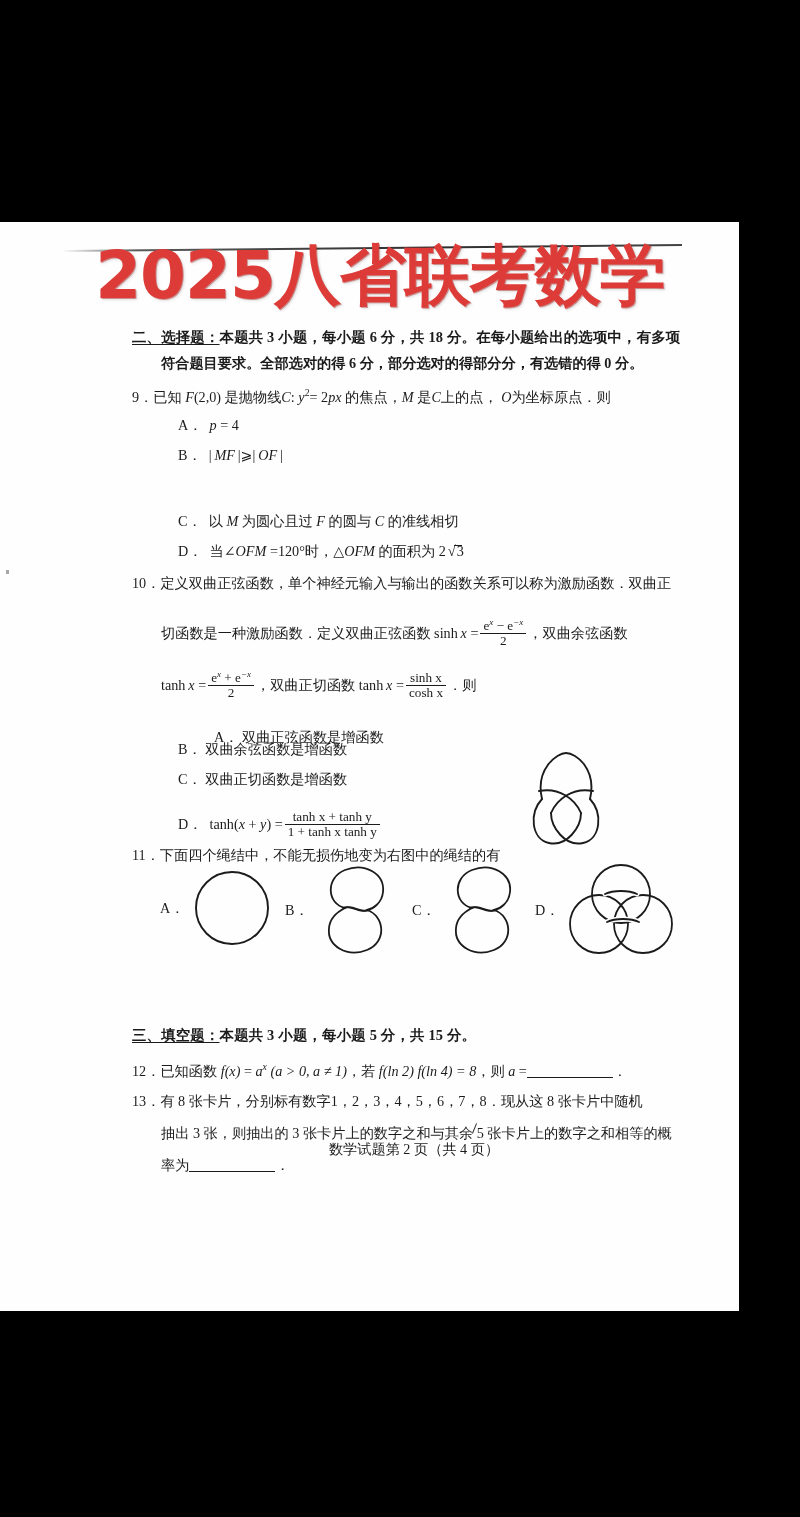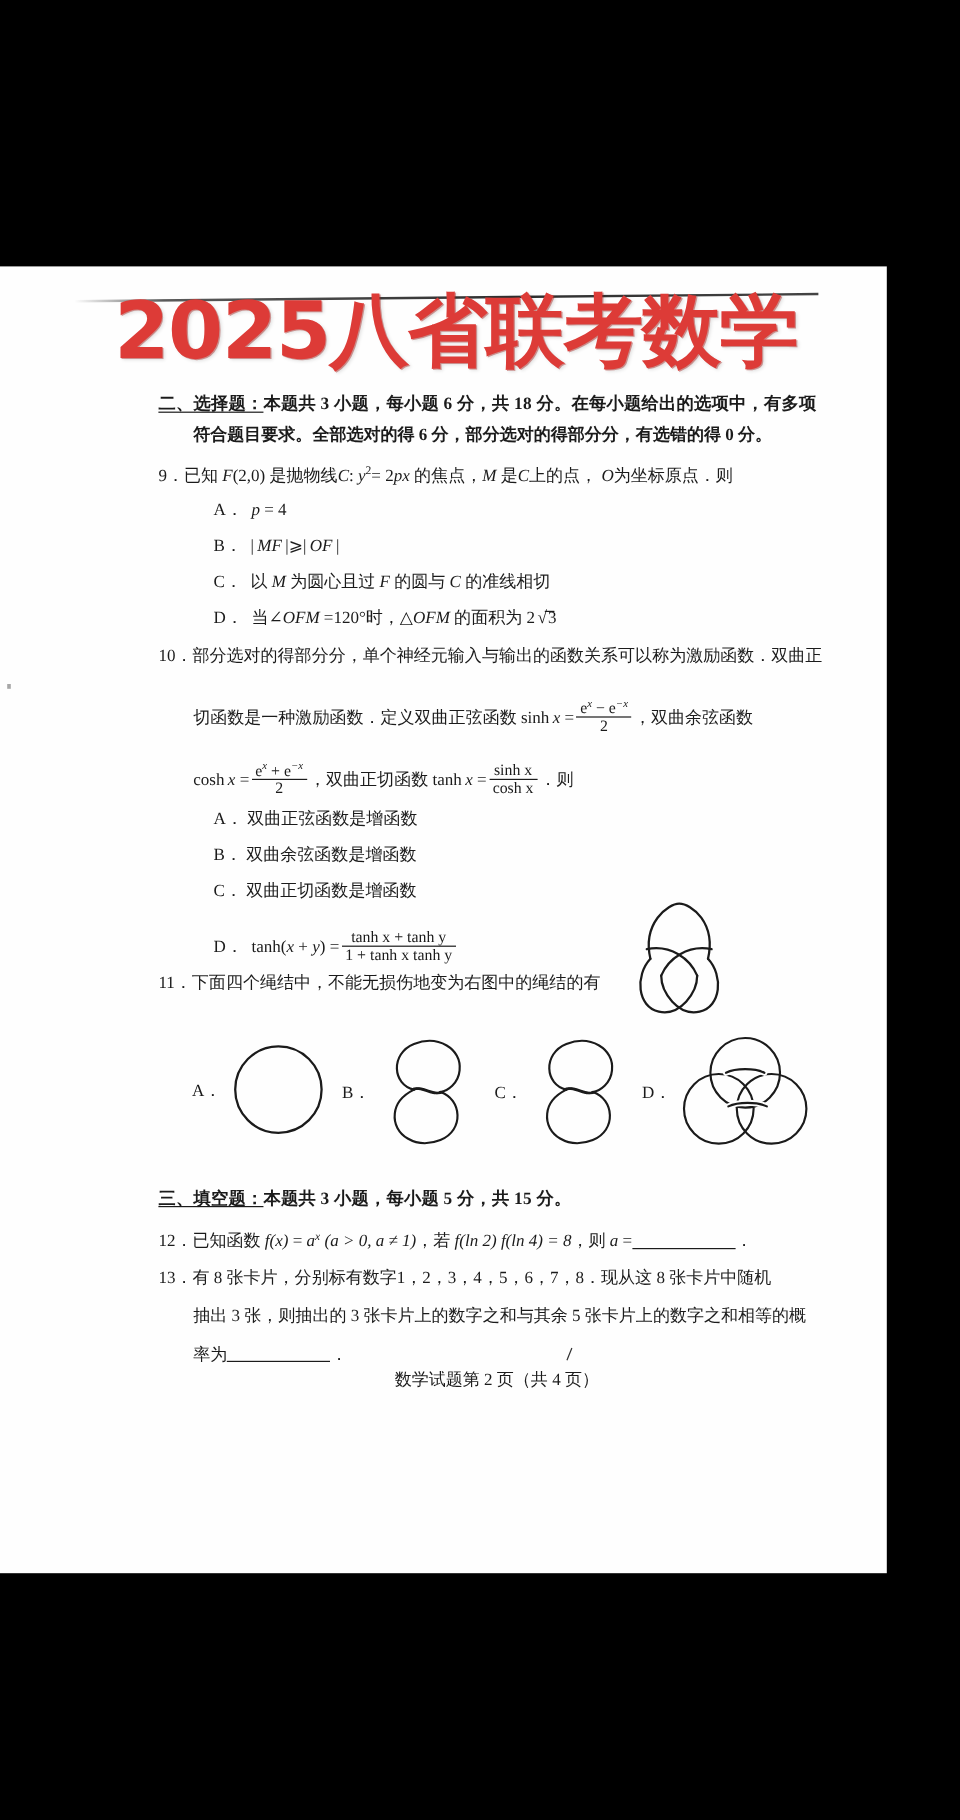--- a/index.html
+++ b/index.html
@@ -208,42 +208,42 @@
         <span>是</span><i>C</i><span>上的点，</span>
         <i>O</i><span>为坐标原点．则</span></span>
     </div>
 
     <div class="line" style="height:30px;">
       <span class="opt" style="top:0;"><span>A．</span>&nbsp;&nbsp;<i>p</i> = 4</span>
     </div>
     <div class="line" style="height:30px;">
       <span class="opt" style="top:0;"><span>B．</span>&nbsp;&nbsp;| <i>MF</i> |⩾| <i>OF</i> |</span>
     </div>
-    <div class="line" style="height:30px;">
+    <div class="line" style="height:30px;margin-top:36px;">
       <span class="opt" style="top:0;"><span>C．</span>&nbsp;&nbsp;以 <i>M</i> 为圆心且过 <i>F</i> 的圆与 <i>C</i> 的准线相切</span>
     </div>
     <div class="line" style="height:32px;">
       <span class="opt" style="top:0;"><span>D．</span>&nbsp;&nbsp;当∠<i>OFM</i> =120°时，△<i>OFM</i> 的面积为 2<span class="rad"><span class="sym">√</span><span class="bar" style="width:8px;"></span><span class="arg">3</span></span></span>
     </div>
 
     <div class="line" style="height:34px;">
-      <span class="stem" style="top:0;"><span class="num">10．</span><span>部分选对的得部分分，单个神经元输入与输出的函数关系可以称为激励函数．双曲正</span></span>
+      <span class="stem" style="top:0;"><span class="num">10．</span><span>定义双曲正弦函数，单个神经元输入与输出的函数关系可以称为激励函数．双曲正</span></span>
     </div>
     <div class="line" style="height:50px;">
       <span class="cont" style="top:8px;"><span>切函数是一种激励函数．定义双曲正弦函数 sinh</span> <i>x</i>
         <span>=</span><span class="frac"><span class="nm">e<span class="sup"><i>x</i></span> − e<span class="sup"><i>−x</i></span></span><span class="dn">2</span></span><span>，双曲余弦函数</span></span>
     </div>
     <div class="line" style="height:52px;">
-      <span class="cont" style="top:10px;"><span>cosh</span> <i>x</i>
+      <span class="cont" style="top:10px;"><span>tanh</span> <i>x</i>
         <span>=</span><span class="frac"><span class="nm">e<span class="sup"><i>x</i></span> + e<span class="sup"><i>−x</i></span></span><span class="dn">2</span></span><span>，双曲正切函数 tanh</span> <i>x</i>
         <span>=</span><span class="frac"><span class="nm">sinh x</span><span class="dn">cosh x</span></span><span>．则</span></span>
     </div>
 
     <div class="line" style="height:30px;">
-      <span class="opt" style="top:0;"><span>A．</span>&nbsp;<span>双曲正弦函数是增函数</span></span>
+      <span class="opt" style="top:18px;margin-left:36px;"><span>A．</span>&nbsp;<span>双曲正弦函数是增函数</span></span>
     </div>
     <div class="line" style="height:30px;">
       <span class="opt" style="top:0;text-align:center;"><span>B．</span>&nbsp;<span>双曲余弦函数是增函数</span></span>
     </div>
     <div class="line" style="height:30px;">
       <span class="opt" style="top:0;"><span>C．</span>&nbsp;<span>双曲正切函数是增函数</span></span>
     </div>
     <div class="line" style="height:46px;">
       <span class="opt" style="top:8px;"><span>D．</span>&nbsp;&nbsp;<span>tanh(</span><i>x</i><span> + </span><i>y</i><span>) =</span><span class="frac"><span class="nm">tanh x + tanh y</span><span class="dn">1 + tanh x tanh y</span></span></span>
     </div>

